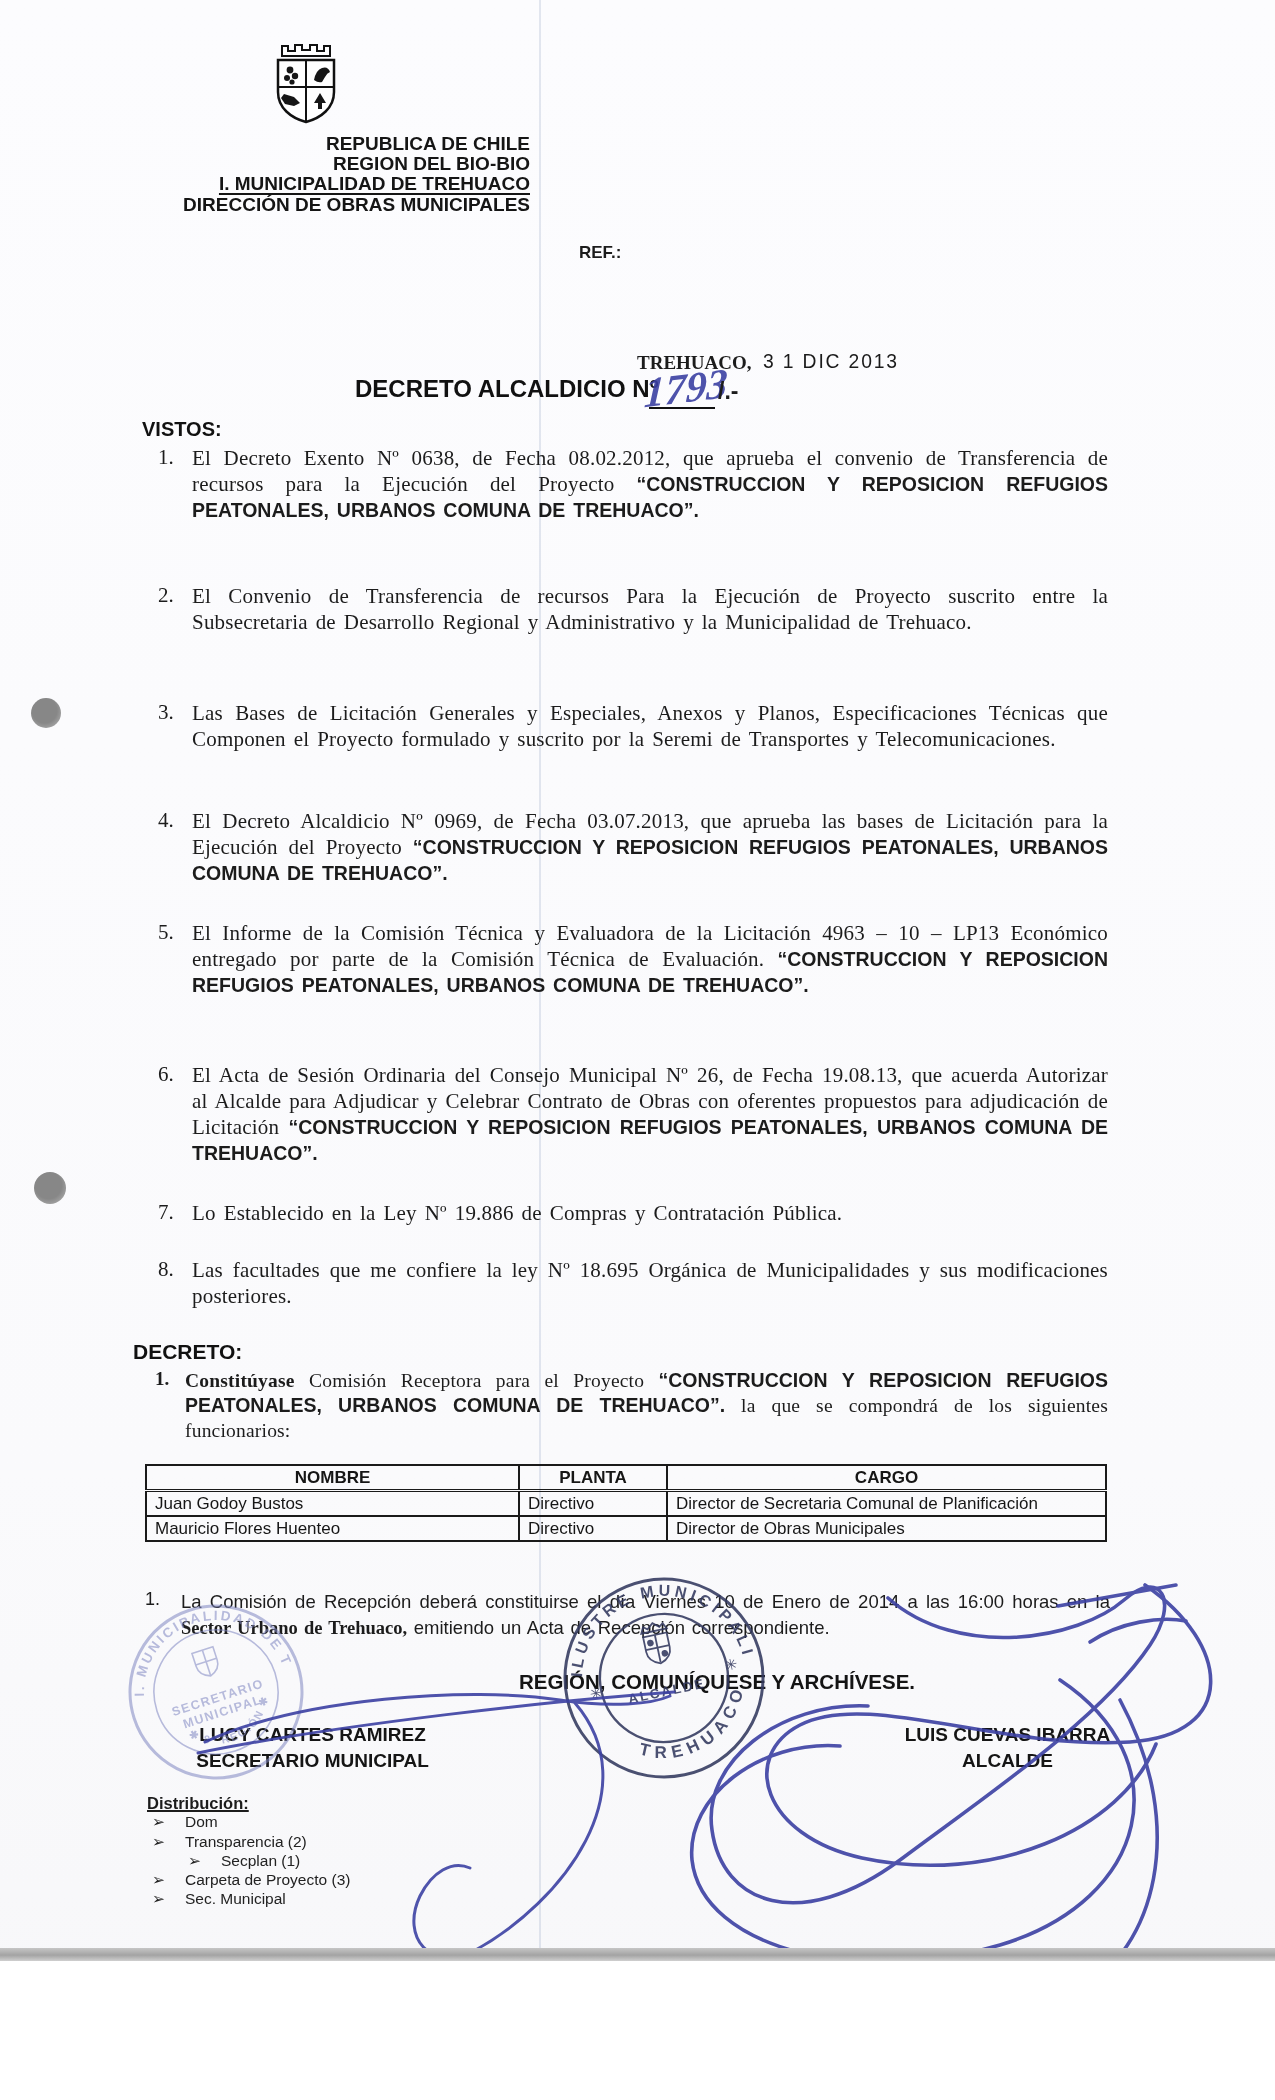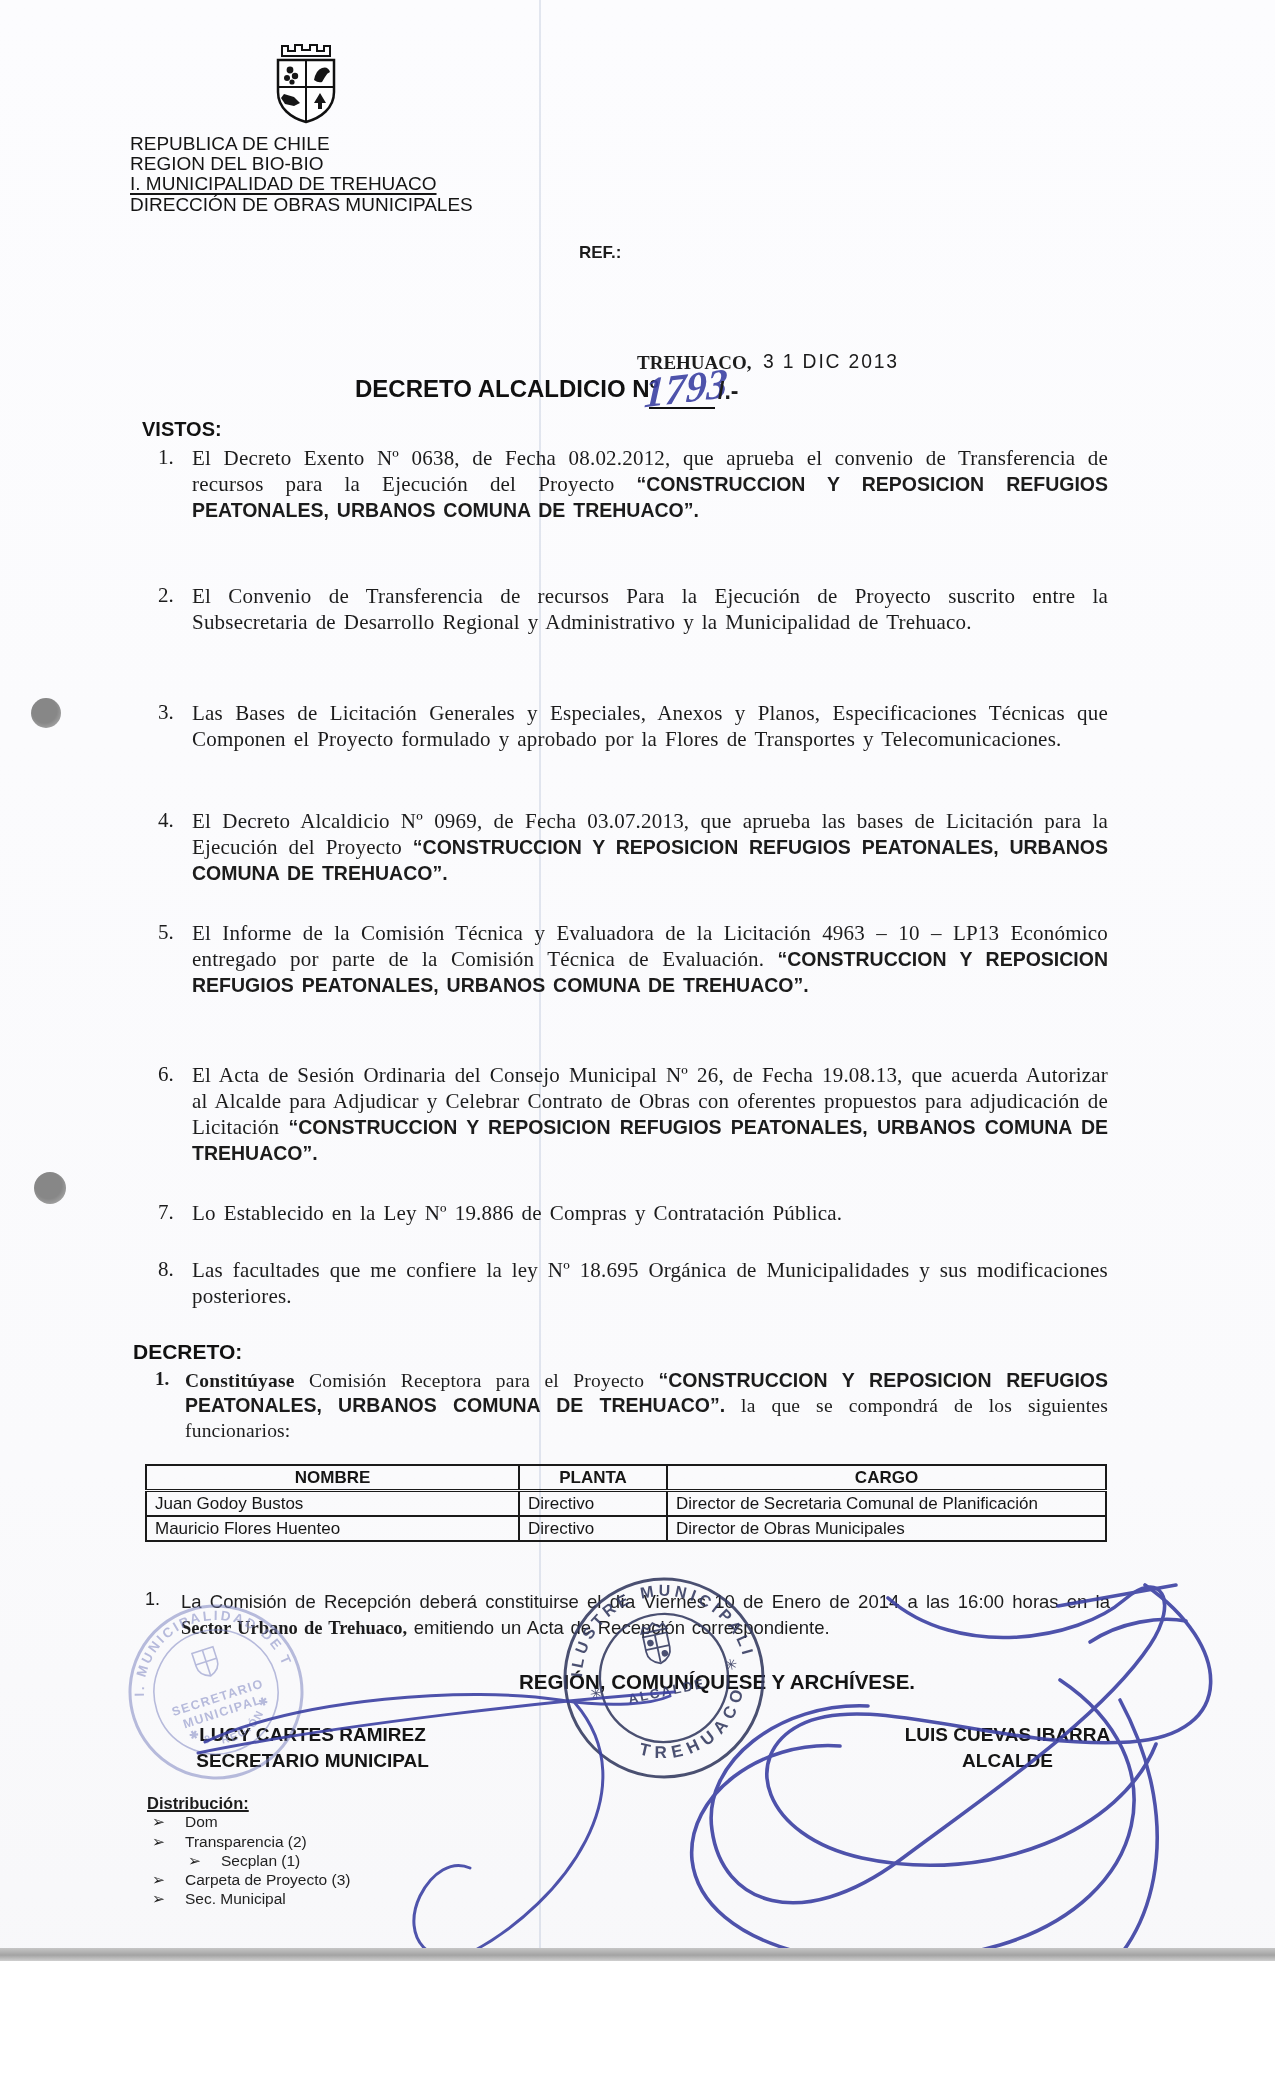--- a/index.html
+++ b/index.html
@@ -1,22 +1,22 @@
 <!DOCTYPE html>
 <html><head>
 <meta charset="utf-8">
 <style>
   html,body{margin:0;padding:0;background:#d9d9d9;}
   .page{position:relative;width:1275px;height:2100px;margin:0 auto;overflow:hidden;
         background:linear-gradient(180deg,#fcfcfe 0%,#fafafc 70%,#f7f7f9 100%);
         font-family:"Liberation Serif",serif;color:#1c1c1c;}
   .abs{position:absolute;}
   
-  .hdr-line{position:absolute;left:130px;width:400px;text-align:left;
-            font-family:"Liberation Sans",sans-serif;font-weight:normal;font-size:19px;color:#151515;}
+  .hdr-line{position:absolute;left:130px;width:400px;text-align:right;
+            font-family:"Liberation Sans",sans-serif;font-weight:bold;font-size:19px;color:#151515;}
   .hdr-underline{text-decoration:underline;text-decoration-thickness:2px;text-underline-offset:3px;}
   
   .ref-label{position:absolute;left:579px;top:243px;font-family:"Liberation Sans",sans-serif;
              font-weight:bold;font-size:17px;}
   .ref-text{position:absolute;left:649px;top:243px;width:412px;font-family:"Liberation Sans",sans-serif;
             font-size:17px;line-height:24px;text-align:justify;color:#222;}
   
   .city{position:absolute;left:637px;top:352px;font-family:Liberation Serif, serif;font-weight:bold;font-size:19px;}
   .datestamp{position:absolute;left:763px;top:349px;font-family:"Liberation Sans",sans-serif;
              font-size:21px;letter-spacing:2px;color:#1b1b1b;transform:scaleX(.92);transform-origin:left;}
@@ -112,21 +112,21 @@
   <div class="item" style="top:445px;">
     <span class="num">1.</span>
     <span class="txt"><span class="sg-serif">El Decreto Exento Nº 0638, de  Fecha 08.02.2012, que aprueba el convenio de Transferencia de recursos para la Ejecución del Proyecto </span><span class="sg-sansb">“CONSTRUCCION Y REPOSICION REFUGIOS PEATONALES,  URBANOS COMUNA DE TREHUACO”.</span></span>
   </div>
   <div class="item" style="top:583px;">
     <span class="num">2.</span>
     <span class="txt"><span class="sg-serif">El Convenio de Transferencia de recursos  Para la Ejecución de Proyecto suscrito entre la Subsecretaria de Desarrollo Regional y Administrativo y la Municipalidad de Trehuaco.</span></span>
   </div>
   <div class="item" style="top:700px;">
     <span class="num">3.</span>
-    <span class="txt"><span class="sg-serif">Las Bases de Licitación Generales y Especiales, Anexos y Planos, Especificaciones Técnicas que Componen el Proyecto formulado y aprobado por la Flores de Transportes y Telecomunicaciones.</span></span>
+    <span class="txt"><span class="sg-serif">Las Bases de Licitación Generales y Especiales, Anexos y Planos, Especificaciones Técnicas que Componen el Proyecto formulado y suscrito por la Seremi de Transportes y Telecomunicaciones.</span></span>
   </div>
   <div class="item" style="top:808px;">
     <span class="num">4.</span>
     <span class="txt"><span class="sg-serif">El Decreto Alcaldicio Nº 0969, de  Fecha 03.07.2013, que aprueba las bases de Licitación para la Ejecución del Proyecto  </span><span class="sg-sansb">“CONSTRUCCION Y REPOSICION REFUGIOS PEATONALES, URBANOS COMUNA DE TREHUACO”.</span></span>
   </div>
   <div class="item" style="top:920px;">
     <span class="num">5.</span>
     <span class="txt"><span class="sg-serif">El Informe de la Comisión  Técnica y Evaluadora de la Licitación  4963 – 10 – LP13 Económico entregado por parte de la Comisión Técnica de Evaluación. </span><span class="sg-sansb">“CONSTRUCCION Y REPOSICION REFUGIOS PEATONALES,  URBANOS COMUNA DE TREHUACO”.</span></span>
   </div>
   <div class="item" style="top:1062px;">

